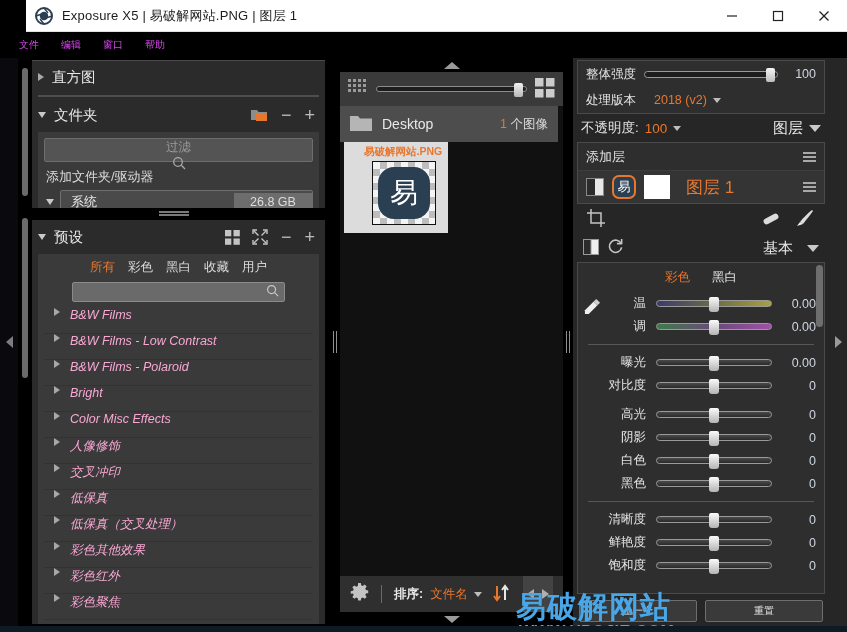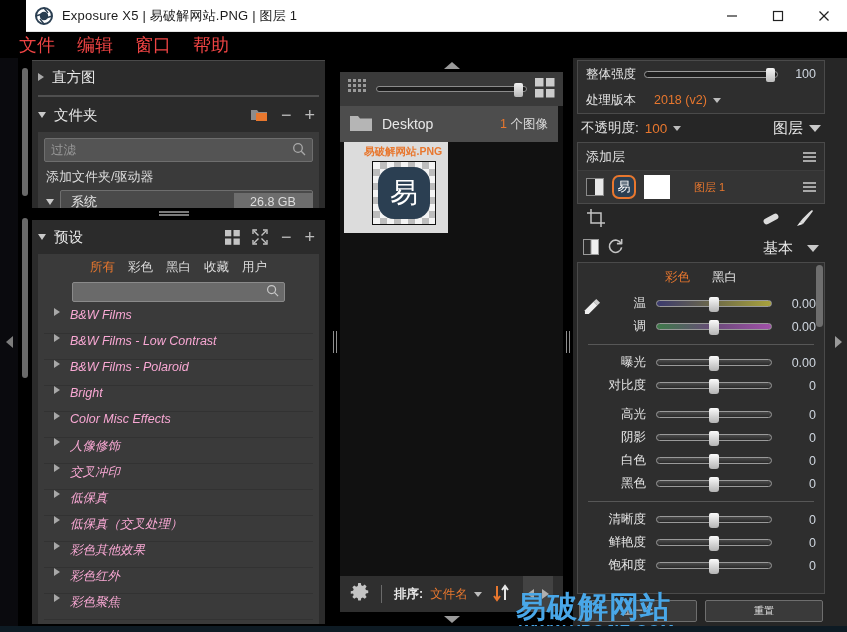--- a/index.html
+++ b/index.html
@@ -23,21 +23,21 @@
     width: 46px; height: 32px; display: flex; align-items: center; justify-content: center;
     color: #222;
   }
   .win-btn svg { display:block; }
 
   
   .menubar {
     height: 26px; flex: 0 0 26px; background: #000; display: flex; align-items: center;
     padding-left: 8px; gap: 0px;
   }
-  .menu-item { padding: 3px 11px; font-size: 18px; color: #ef4444; font-family: Liberation Serif, serif; }
+  .menu-item { padding: 3px 11px; font-size: 10px; color: #d946ef; font-family: Liberation Serif, serif; }
 
   
   .main { flex: 1; display: flex; background: #000; overflow: hidden; position: relative; }
 
   .edge-arrow {
     width: 18px; flex: 0 0 18px; background: #0a0a0e; display: flex;
     align-items: center; justify-content: center;
   }
   .edge-arrow.right { background:#262626; }
 
@@ -67,21 +67,21 @@
   .tri.down { border-top: 6px solid #c9c9c9; border-left: 4.5px solid transparent; border-right: 4.5px solid transparent; }
   .sec-title { font-size: 14.5px; color: #e8e8e8; }
   .sec-spacer { flex: 1; }
   .hdr-icon { margin-left: 12px; display:flex; align-items:center; }
   .pm { font-size: 18px; color: #bdbdbd; margin-left: 13px; line-height: 1; }
   .divline2 { height:2px; background:#4f4f4f; margin: 2px 6px 1px 6px;}
 
   .inner-box { background: #3a3a3a; margin: 0 6px; padding: 6px; }
   .filter-input {
     background: #545454; border: 1px solid #6e6e6e; height: 24px; border-radius: 2px;
-    display: flex; align-items: center; padding: 0 6px; color: #9a9a9a; font-size: 12.5px;
+    display: flex; align-items: center; padding: 0 6px; color: #9a9a9a; font-size: 12.5px; flex-direction: column;
   }
   .filter-input .ph { flex: 1; }
   .addfolder { font-size: 13px; color: #dcdcdc; padding: 6px 2px 4px 2px; }
   .drive-row {
     display: flex; align-items: center; background: #4a4a4a; border: 1px solid #6e6e6e;
     height: 24px; margin-left: 18px; padding: 0 4px; border-radius: 2px; position: relative;
   }
   .drive-name { font-size: 13px; color: #e6e6e6; margin-left: 6px; }
   .drive-bar {
     position:absolute; right: 0; top:2px; bottom:2px; width: 78px; background: #6d6d6d;
@@ -179,21 +179,21 @@
   .hamburger { margin-left:auto; display:flex; flex-direction:column; gap:2px;}
   .hamburger i { display:block; width:13px; height:2px; background:#a8a8a8; }
   .layer-row { height: 32px; display:flex; align-items:center; padding: 0 8px; background:#343434; gap:8px;}
   .lr-mask { width:18px; height:18px; background:linear-gradient(90deg,#2b2b2b 50%,#e8e8e8 50%); border:1px solid #8a8a8a;}
   .lr-thumb {
     width:24px;height:24px;border-radius:7px;background:#2b3f52;color:#fff;display:flex;
     align-items:center;justify-content:center;font-size:13px;border:2px solid #e8772e;
     font-family:"DejaVu Sans", sans-serif;
   }
   .lr-white { width:26px; height:24px; background:#fff; }
-  .lr-name { font-size:11px; color:#e8772e; margin-left:16px; }
+  .lr-name { font-size:17px; color:#e8772e; margin-left:8px; }
   .tool-row { height:30px; display:flex; align-items:center; padding: 0 10px; }
   .basic-head { display:flex; align-items:center; height:28px; padding: 0 6px; gap:8px; }
   .basic-title { font-size:15px; color:#e8e8e8; margin-left:auto; }
   .adj-panel { background:#2e2e2e; border:1px solid #4a4a4a; flex:1; padding: 4px 0; overflow:hidden; position:relative;}
   .cb-tabs { display:flex; justify-content:center; gap:22px; padding: 2px 0 6px 0; font-size:12.5px; }
   .cb-tabs .active { color:#e8772e; }
   .cb-tabs .inactive { color:#e4e4e4; }
   .srow { display:flex; align-items:center; height: 23px; padding: 0 8px 0 26px; position:relative; }
   .srow .slab { font-size:12.5px; color:#e4e4e4; width: 42px; text-align:right; flex:0 0 42px;}
   .strack { flex:1; height:7px; margin: 0 10px; border:1px solid #9a9a9a; border-radius:4px; position:relative;

